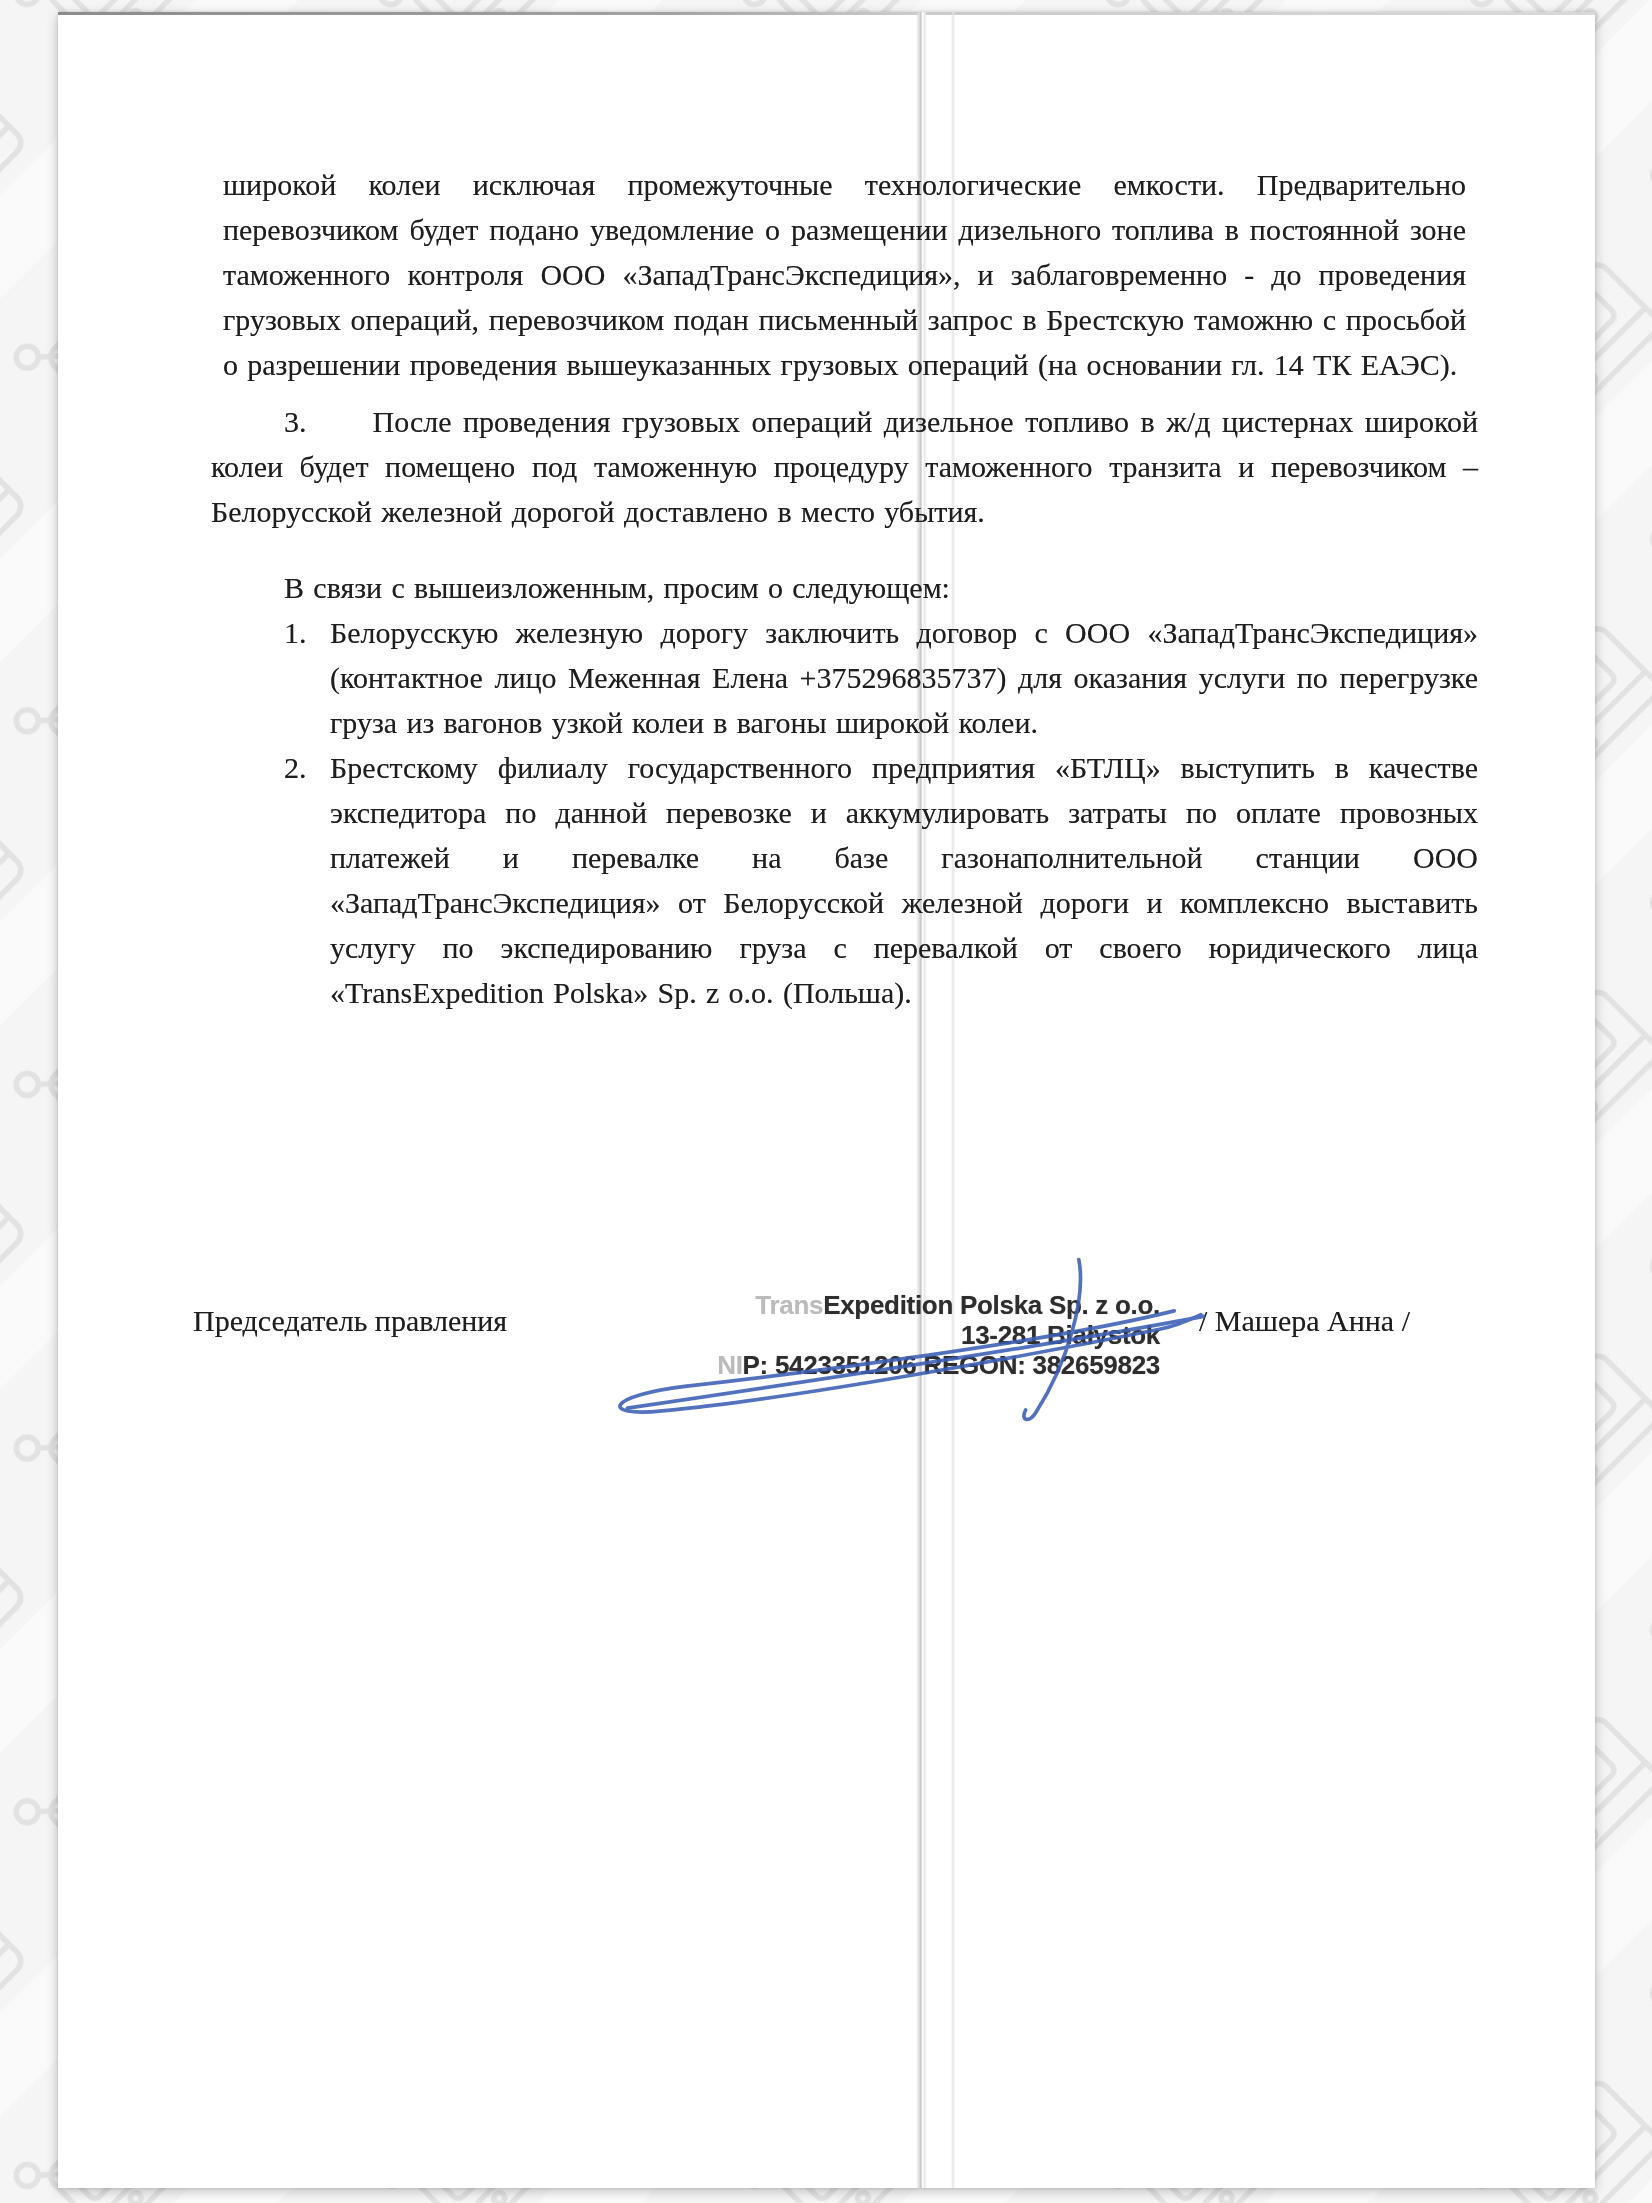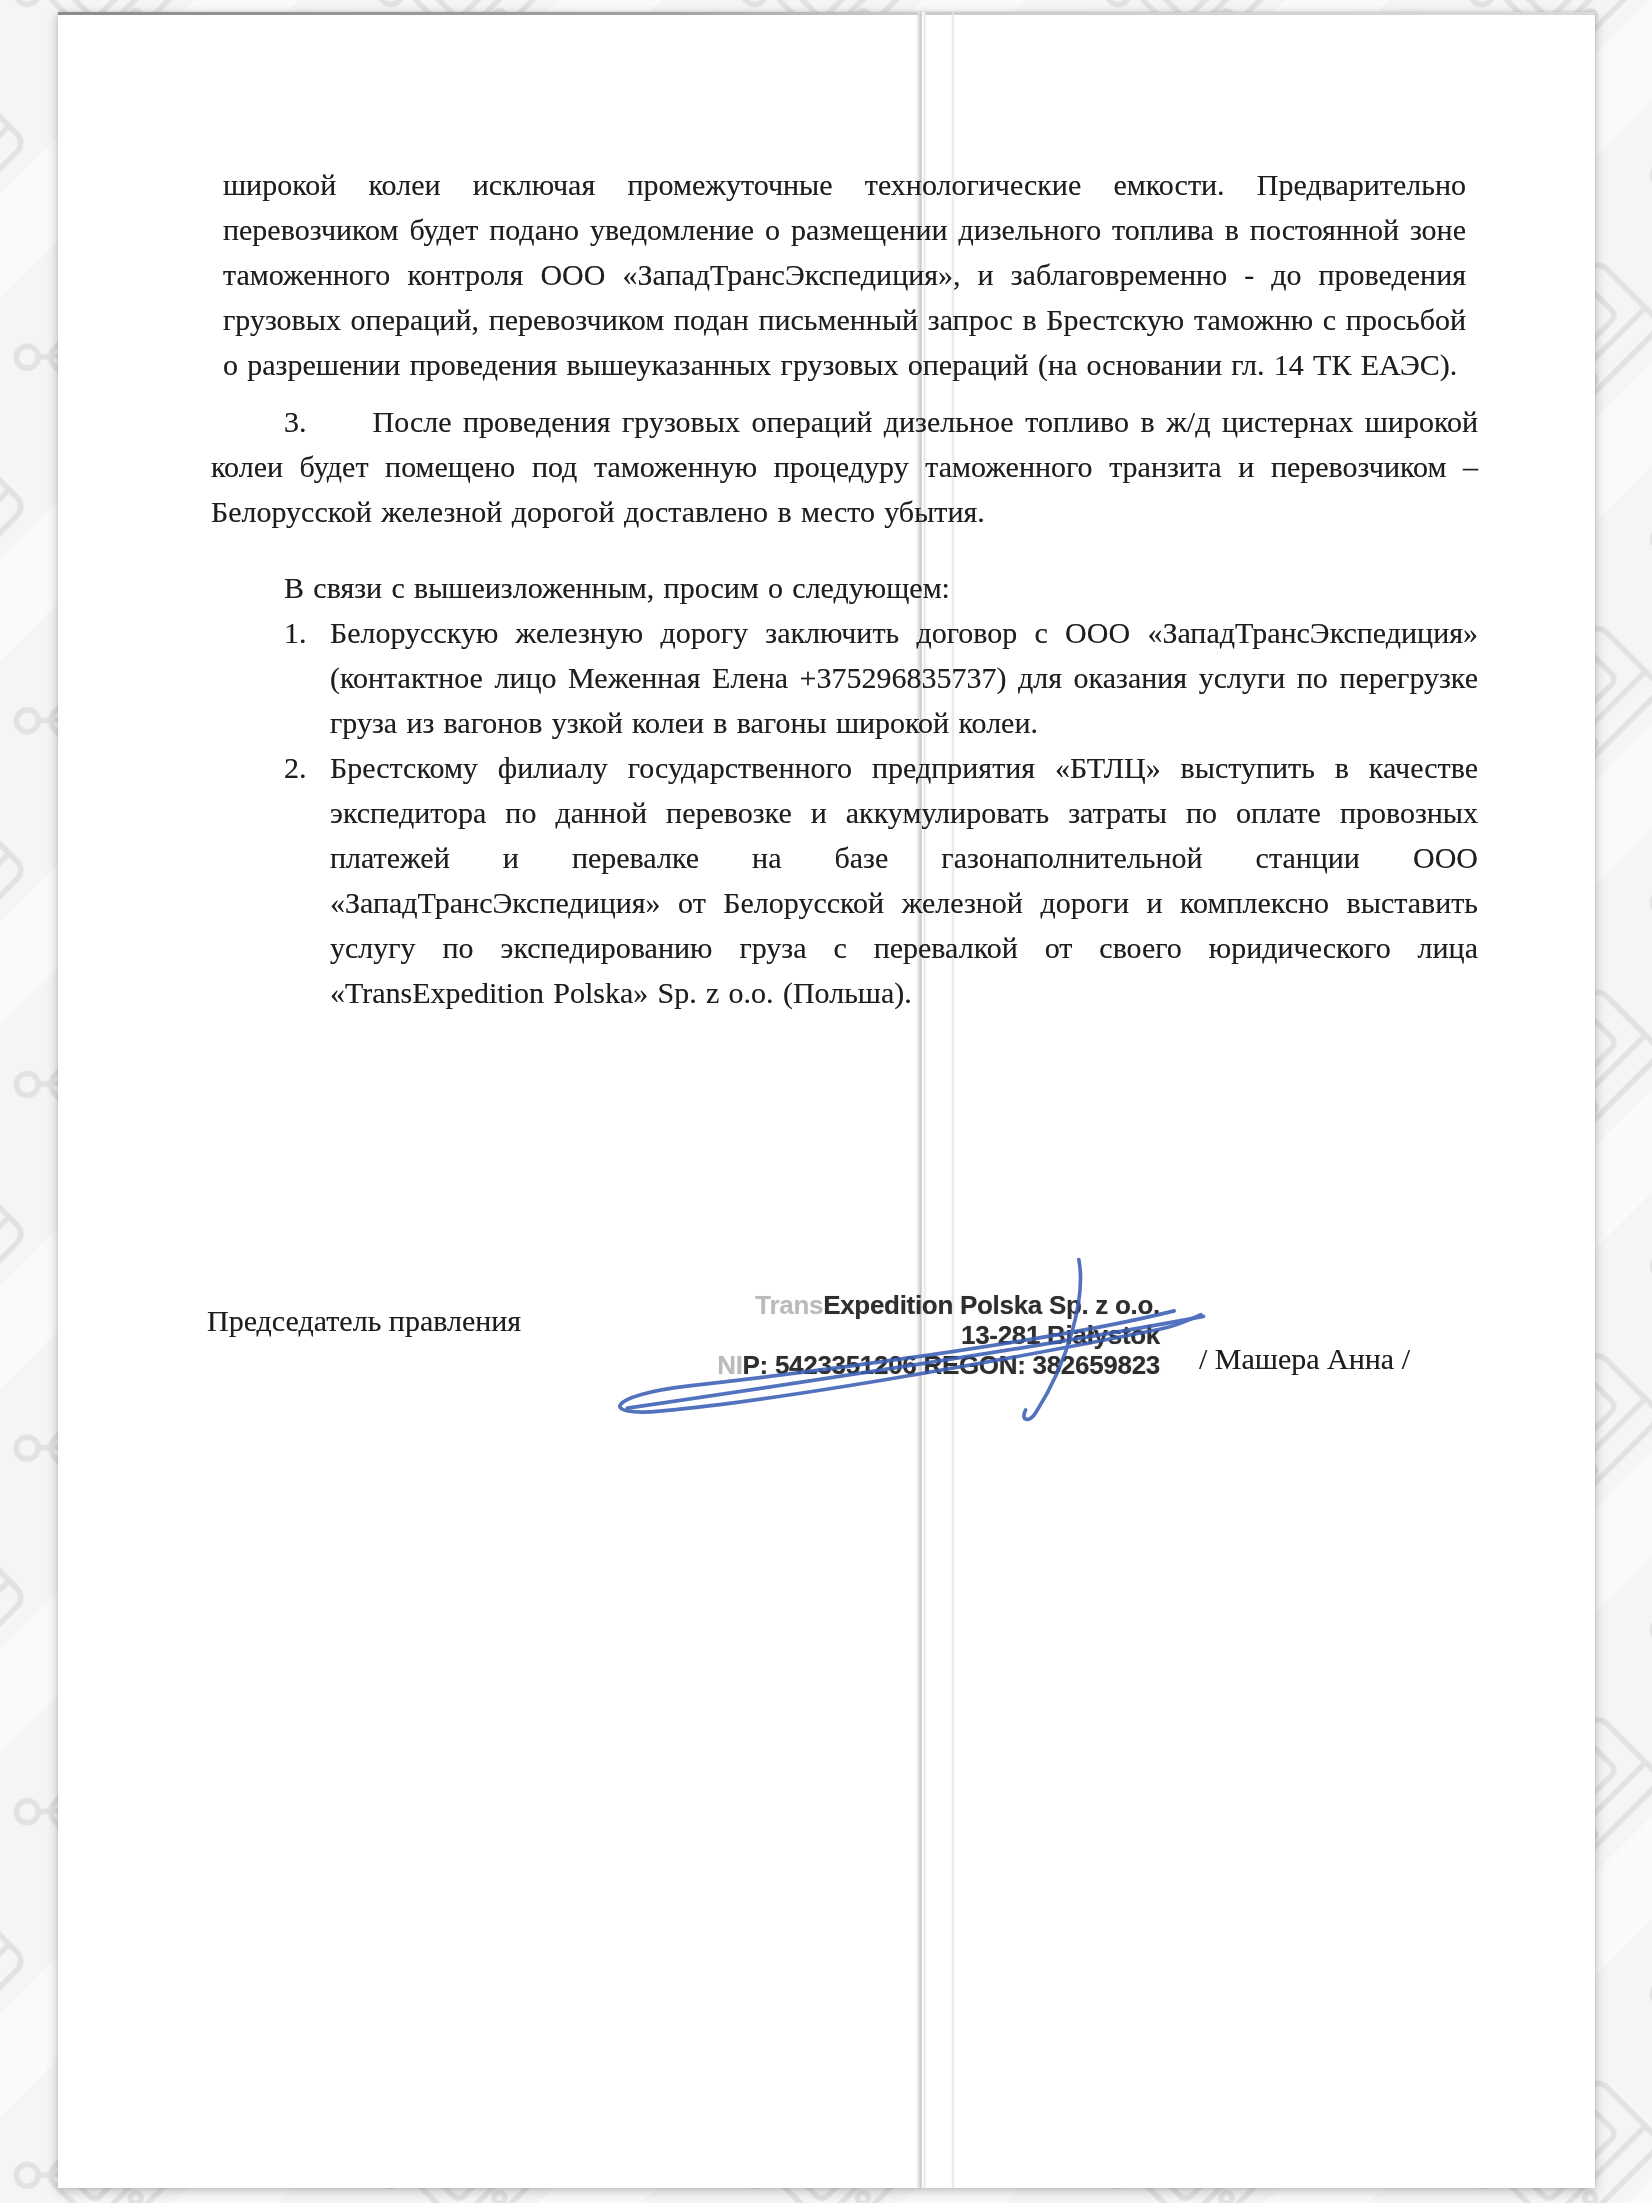--- a/index.html
+++ b/index.html
@@ -56,34 +56,33 @@
   .para-num { margin: 7.3px 0 0 0; text-align: justify; text-indent: 73px; font-family: Liberation Serif, serif; }
   .pgap { display: inline-block; width: 66px; }
   .intro { margin: 31px 0 0 73px; }
   .list-item { display: flex; margin-left: 73px; }
   .item-num { flex: none; width: 46px; }
   .item-text { flex: 1; text-align: justify; }
   .closing { margin: 118px 0 0 73px; }
 
   .sig-title {
     position: absolute;
-    left: 149px; top: 1292px;
+    left: 135px; top: 1292px;
     font-family: "Liberation Serif", "DejaVu Serif", serif;
     font-size: 30px; color: #1e1e1e;
     text-shadow: 0 0 0.6px rgba(20,20,20,0.5);
     text-align: right;
   }
   .sig-name {
     position: absolute;
     left: 1141px; top: 1292px;
     font-family: "Liberation Serif", "DejaVu Serif", serif;
     font-size: 30px; color: #1e1e1e;
     text-shadow: 0 0 0.6px rgba(20,20,20,0.5);
     white-space: nowrap;
-    margin-top: 38px;
   }
   .stamp {
     position: absolute;
     left: 551px; top: 1278px;
     width: 551px;
     text-align: right;
     font-family: "Liberation Sans", "DejaVu Sans", sans-serif;
     font-weight: bold;
     font-size: 26px;
     line-height: 30px;

